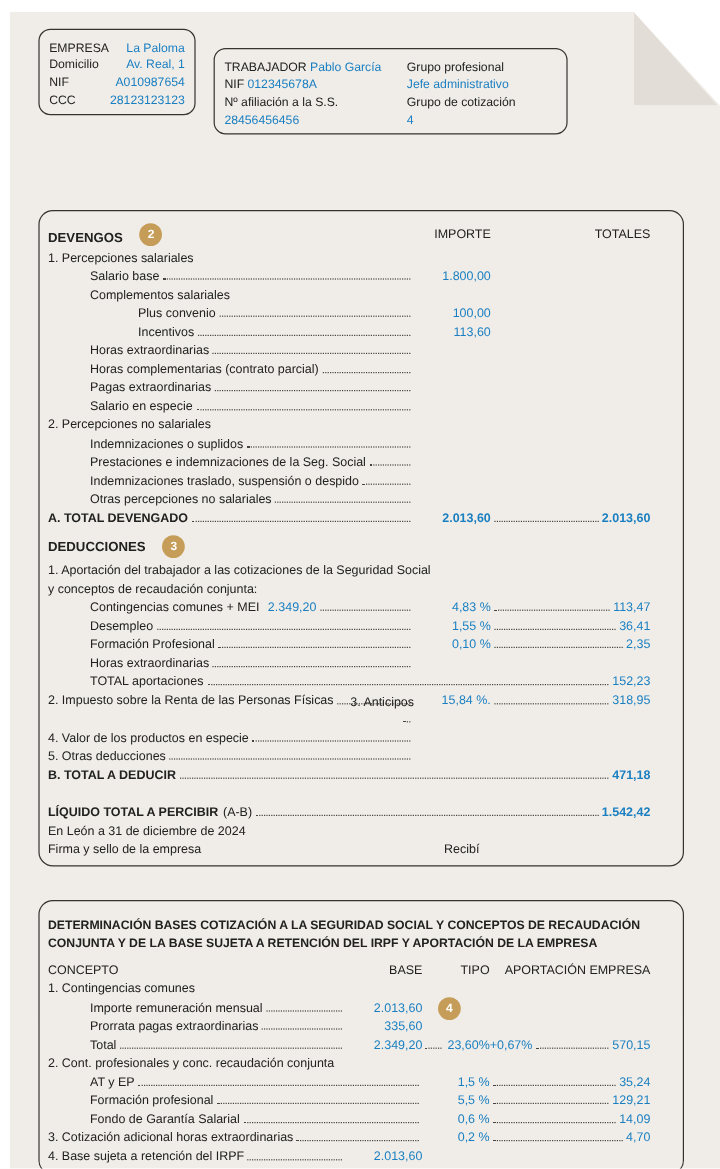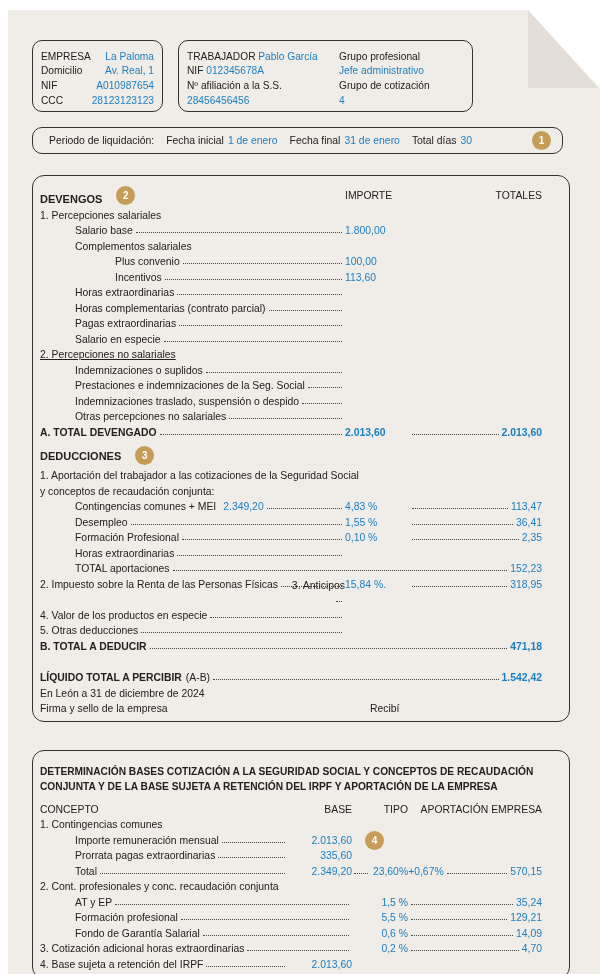--- a/index.html
+++ b/index.html
@@ -4,37 +4,37 @@
 <style>
   html,body{margin:0;padding:0}
   .stage{position:relative;width:600px;height:974px;background:#ffffff;overflow:hidden;
          font-family:"Liberation Sans","DejaVu Sans",sans-serif;color:#21211f}
   .paper{position:absolute;left:8px;top:10px;width:592px;height:964px;background:#f0ede8;
          clip-path:polygon(0 0,520px 0,592px 78px,592px 100%,0 100%)}
   .flap{position:absolute;left:528px;top:10px;width:70px;height:78px;background:#e2ded7;
         clip-path:polygon(0 0,100% 100%,0 100%)}
   .bx{position:absolute;border:1.4px solid #34332f;border-radius:10px;box-sizing:border-box;background:transparent}
   
-  #company{left:32px;top:40px;width:131px;height:72px;padding:6px 8px;font-size:10.2px}
+  #company{left:32px;top:24px;width:131px;height:72px;padding:6px 8px;font-size:10.2px}
   .kv{display:flex;justify-content:space-between;align-items:flex-end;height:14.7px;white-space:pre}
   #worker{left:178px;top:40px;width:295px;height:72px;padding:6px 8px;font-size:10.2px;display:flex}
   .wcolA{width:152px}.wcolB{flex:1}
   .wl{height:14.7px;display:flex;align-items:flex-end;white-space:pre}
   #period{left:32px;top:127px;width:531px;height:27px;display:flex;align-items:center;
           padding:0 0 0 16px;font-size:10.4px;white-space:pre}
   .pseg{margin-right:4px}.gap{margin-left:8px}
   
   #main{left:32px;top:175px;width:538px;height:547px;border-radius:12px;padding:9px 27px 0 7px;font-size:10.4px}
   #bases{left:32px;top:750px;width:538px;height:229px;border-radius:12px;padding:13px 27px 0 7px;font-size:10.4px}
   .r{display:flex;align-items:flex-end;height:15.5px;white-space:nowrap;position:relative}
   .sh{height:20px;align-items:center}
   .t1{font-weight:bold;font-size:11px}
   .lead{flex:0 0 305px;display:flex;align-items:flex-end;box-sizing:border-box;min-width:0}
   .leadB{flex:0 0 248px;display:flex;align-items:flex-end;box-sizing:border-box;min-width:0}
-  .ci{flex:0 0 64px;text-align:left}
+  .ci{flex:0 0 64px;text-align:right}
   .cb{flex:0 0 64px;text-align:right}
   .ct{flex:0 0 56px;text-align:right}
   .tail{flex:1 1 auto;display:flex;align-items:flex-end;min-width:0}
   .dt{flex:1 1 10px;min-width:6px;border-bottom:1.6px dotted #45443f;margin:0 3px 3px 3px}
   .ds{flex:0 0 14px;border-bottom:1.6px dotted #45443f;margin:0 2px 3px 2px}
   .v{color:#1a7fc1}
   .inl{margin-left:7px}
   .ml{margin-left:auto}
   .bold{font-weight:bold}
   .light{font-weight:normal;margin-left:4px}
@@ -70,23 +70,20 @@
         <div class="wl"><span class="v">28456456456</span></div>
       </div>
     <div class="wcolB" id="workerB">
         <div class="wl"><span>Grupo profesional</span></div>
         <div class="wl"><span class="v">Jefe administrativo</span></div>
         <div class="wl"><span>Grupo de cotización</span></div>
         <div class="wl"><span class="v">4</span></div>
       </div>
   </div>
 
-  <div class="bx" id="period">
-    <span class="pseg">Periodo de liquidación:</span><span class="pseg gap">Fecha inicial</span><span class="pseg v">1 de enero</span><span class="pseg gap">Fecha final</span><span class="pseg v">31 de enero</span><span class="pseg gap">Total días</span><span class="pseg v">30</span><span class="badge badgeAbs" id="b1">1</span>
-  </div>
 
   <div class="bx" id="main">
     <div class="r sh">
       <div class="lead">
         <span class="t1">DEVENGOS</span>
         <span class="badge">2</span>
       </div>
       <div class="ci">IMPORTE</div>
       <div class="tail">
         <span class="ml">TOTALES</span>
@@ -148,21 +145,21 @@
           <div class="tail"></div>
         </div>
         <div class="r">
           <div class="lead" style="padding-left: 35px;">
             <span>Salario en especie</span>
             <div class="dt"></div>
           </div>
           <div class="ci"></div>
           <div class="tail"></div>
         </div>
-        <div class="r" style="padding-left: 0px; text-decoration: underline;">
+        <div class="r" style="padding-left: 0px;">
           <span>2. Percepciones no salariales</span>
         </div>
         <div class="r">
           <div class="lead" style="padding-left: 35px;">
             <span>Indemnizaciones o suplidos</span>
             <div class="dt"></div>
           </div>
           <div class="ci"></div>
           <div class="tail"></div>
         </div>

